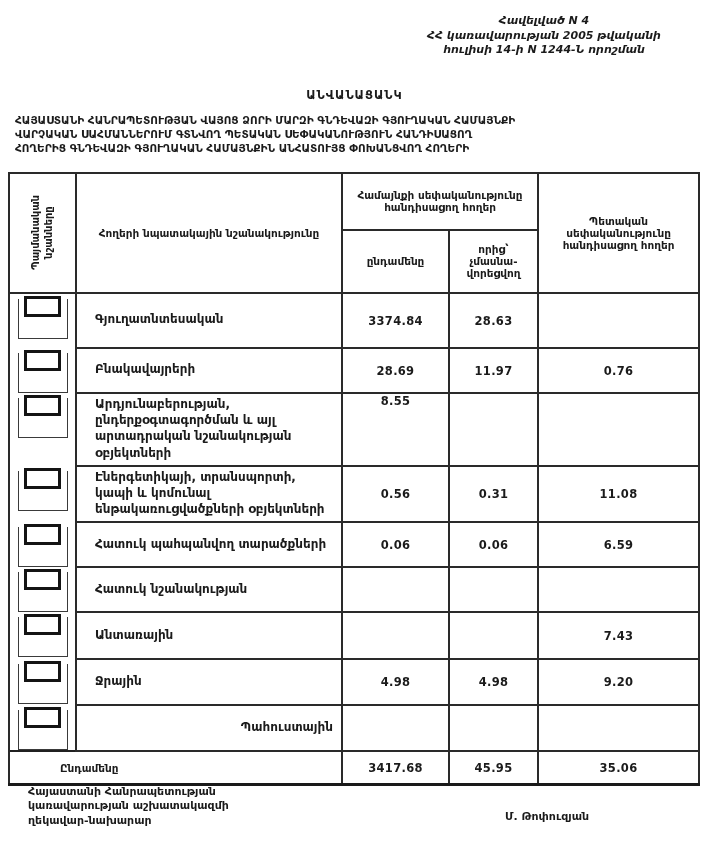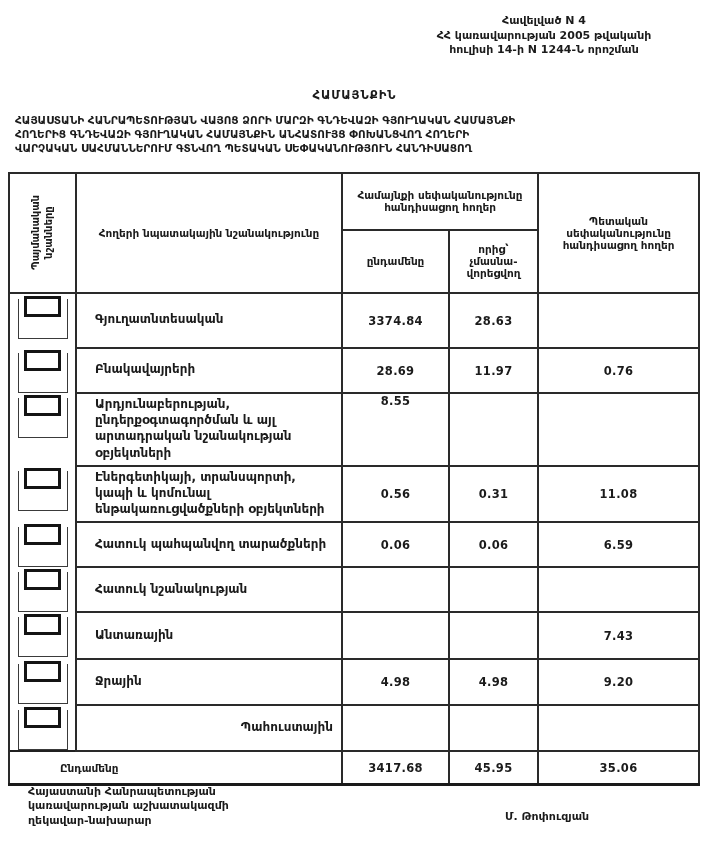--- a/index.html
+++ b/index.html
@@ -9,21 +9,21 @@
     background: #ffffff;
     font-family: "DejaVu Sans", sans-serif;
     color: #1b1b1b;
     -webkit-font-smoothing: none;
   }
 
   .annex-note {
     position: absolute;
     top: 14px; left: 388px; width: 312px;
     text-align: center;
-    font-size: 11px; font-weight: bold; line-height: 1.32;
+    font-size: 11px; font-weight: bold; line-height: 1.32; font-style: italic;
   }
 
   .doc-type {
     position: absolute;
     top: 88px; left: 0; width: 709px;
     text-align: center;
     font-size: 11.5px; font-weight: bold; letter-spacing: 1px;
   }
 
   .doc-title {
@@ -140,26 +140,26 @@
 </style>
 </head>
 <body>
 
 <div class="annex-note">
   <div>Հավելված N 4</div>
   <div>ՀՀ կառավարության 2005 թվականի</div>
   <div>հուլիսի 14-ի N 1244-Ն որոշման</div>
 </div>
 
-<div class="doc-type">ՀԱՄԱՅՆՔԻՆ</div>
+<div class="doc-type">ԱՆՎԱՆԱՑԱՆԿ</div>
 
 <div class="doc-title">
   <div>ՀԱՅԱՍՏԱՆԻ ՀԱՆՐԱՊԵՏՈՒԹՅԱՆ ՎԱՅՈՑ ՁՈՐԻ ՄԱՐԶԻ ԳՆԴԵՎԱԶԻ ԳՅՈՒՂԱԿԱՆ ՀԱՄԱՅՆՔԻ</div>
+  <div>ՎԱՐՉԱԿԱՆ ՍԱՀՄԱՆՆԵՐՈՒՄ ԳՏՆՎՈՂ ՊԵՏԱԿԱՆ ՍԵՓԱԿԱՆՈՒԹՅՈՒՆ ՀԱՆԴԻՍԱՑՈՂ</div>
   <div>ՀՈՂԵՐԻՑ ԳՆԴԵՎԱԶԻ ԳՅՈՒՂԱԿԱՆ ՀԱՄԱՅՆՔԻՆ ԱՆՀԱՏՈՒՅՑ ՓՈԽԱՆՑՎՈՂ ՀՈՂԵՐԻ</div>
-  <div>ՎԱՐՉԱԿԱՆ ՍԱՀՄԱՆՆԵՐՈՒՄ ԳՏՆՎՈՂ ՊԵՏԱԿԱՆ ՍԵՓԱԿԱՆՈՒԹՅՈՒՆ ՀԱՆԴԻՍԱՑՈՂ</div>
 </div>
 
 <table class="land-table">
   <colgroup>
     <col style="width:67px">
       <col style="width:266px">
       <col style="width:107px">
       <col style="width:89px">
       <col style="width:161px">
   </colgroup>

